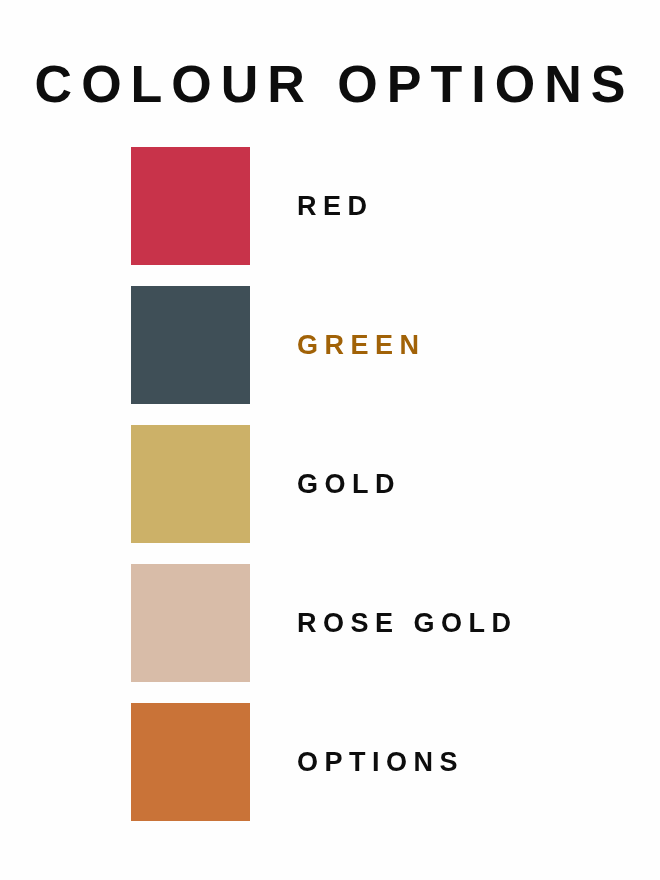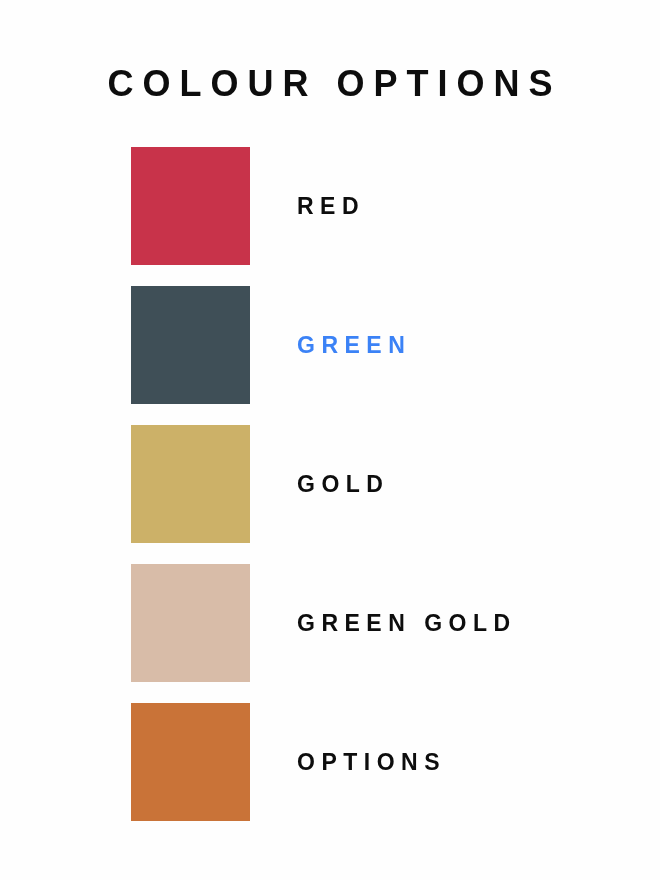--- a/index.html
+++ b/index.html
@@ -24,21 +24,21 @@
   }
 
   
   .poster-title {
     position: absolute;
     top: 62px;
     left: 0;
     width: 660px;
     text-align: center;
     font-family: "Liberation Sans", sans-serif;
-    font-size: 36px;
+    font-size: 52px;
     font-weight: 700;
     letter-spacing: 9px;
     text-indent: 9px;
     color: #0d0d0d;
     line-height: 44px;
     white-space: nowrap;
   }
 
   
   .swatch-list {
@@ -67,21 +67,21 @@
   }
 
   .swatch-label {
     position: absolute;
     left: 166px;
     top: 0;
     height: 118px;
     display: flex;
     align-items: center;
     font-family: "Liberation Sans", sans-serif;
-    font-size: 23px;
+    font-size: 27px;
     font-weight: 700;
     letter-spacing: 6.5px;
     color: #0d0d0d;
     white-space: nowrap;
   }
 </style>
 </head>
 <body style="background: rgb(254, 254, 254);">
 
 <div class="poster" style="background: rgb(254, 254, 254);">
@@ -90,31 +90,31 @@
 
   <div class="swatch-list">
 
     <div class="swatch-row">
       <div class="swatch-chip" style="background: rgb(200, 51, 74);"></div>
       <div class="swatch-label" style="color: rgb(13, 13, 13);">RED</div>
     </div>
 
     <div class="swatch-row">
       <div class="swatch-chip" style="background: rgb(63, 79, 87);"></div>
-      <div class="swatch-label" style="color: #3b82f6;">GREEN</div>
+      <div class="swatch-label" style="color: #a16207;">GREEN</div>
     </div>
 
     <div class="swatch-row">
       <div class="swatch-chip" style="background: rgb(204, 177, 104);"></div>
       <div class="swatch-label" style="color: rgb(13, 13, 13); text-align: right;">GOLD</div>
     </div>
 
     <div class="swatch-row">
       <div class="swatch-chip" style="background: rgb(216, 188, 168);"></div>
-      <div class="swatch-label" style="color: rgb(13, 13, 13);">GREEN GOLD</div>
+      <div class="swatch-label" style="color: rgb(13, 13, 13);">ROSE GOLD</div>
     </div>
 
     <div class="swatch-row">
       <div class="swatch-chip" style="background: rgb(201, 115, 56);"></div>
       <div class="swatch-label" style="color: rgb(13, 13, 13);">OPTIONS</div>
     </div>
 
   </div>
 </div>
 

